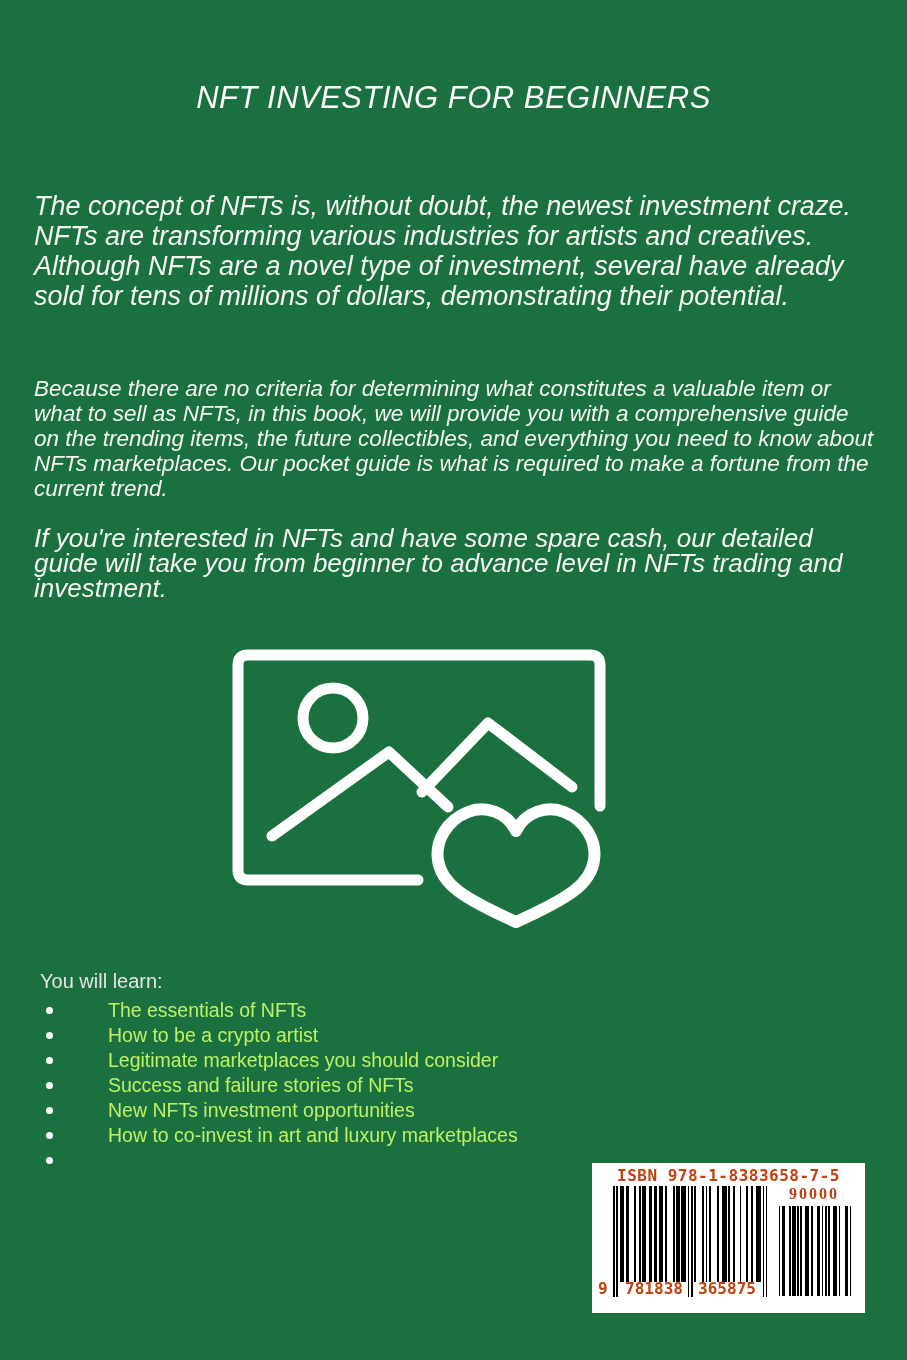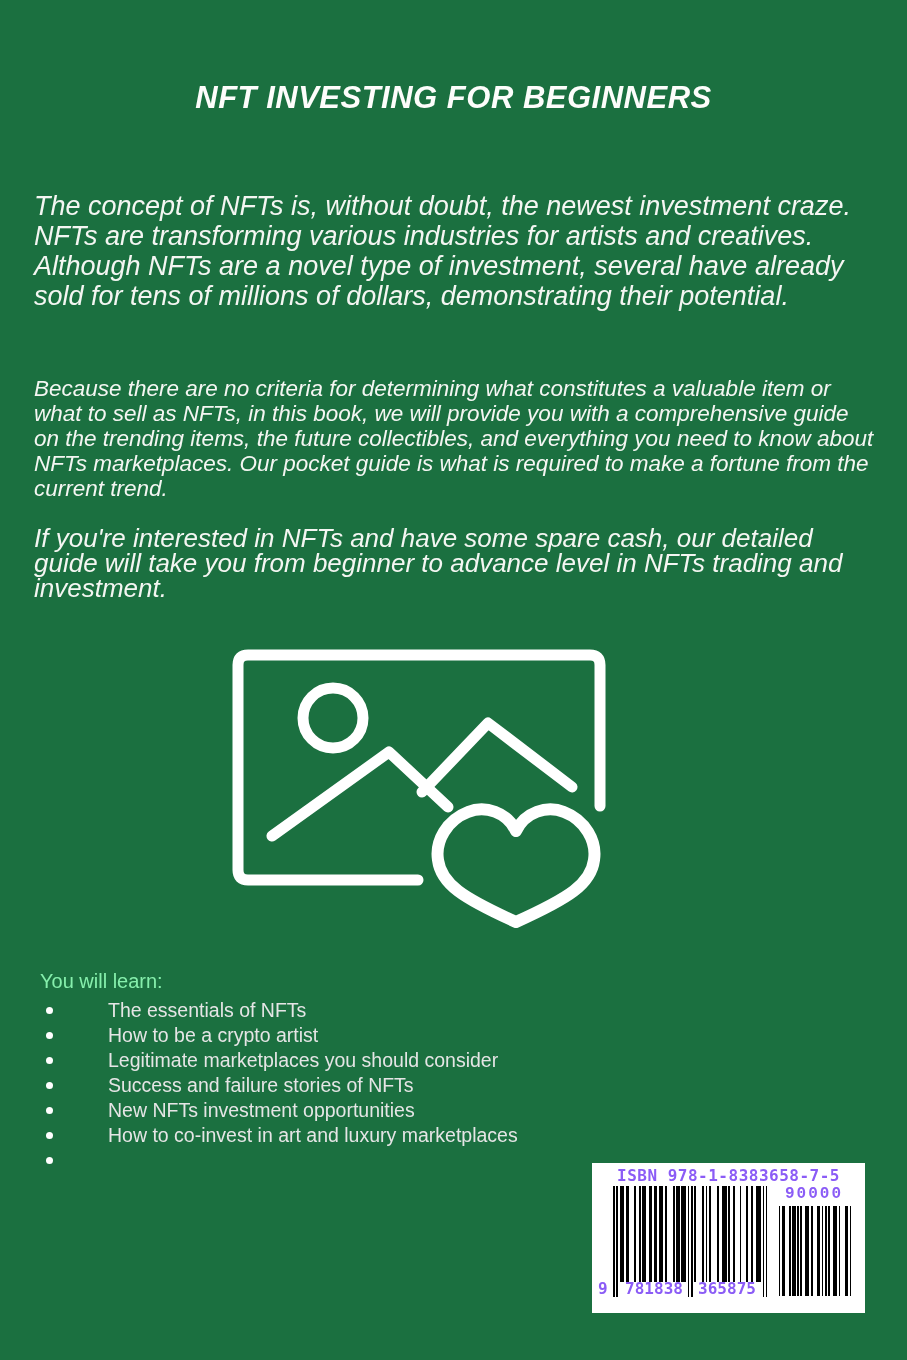--- a/index.html
+++ b/index.html
@@ -7,54 +7,54 @@
     position: relative;
     width: 907px; height: 1360px;
     background: #1b7040;
     font-family: "Liberation Sans", sans-serif;
     color: #ffffff;
     overflow: hidden;
   }
   .title {
     position: absolute; left: 0; top: 80px; width: 100%;
     margin: 0; text-align: center;
-    font-size: 31px; font-weight: bold; font-style: italic;
+    font-size: 31px; font-weight: normal; font-style: italic;
     letter-spacing: 0.5px; color: #fdfdfb;
   }
   .para {
     position: absolute; left: 34px; width: 842px; margin: 0;
     font-style: italic; color: #f4f6f2;
   }
   .para.lead { top: 191px; font-size: 27px; line-height: 30px; }
   .para.mid  { top: 376px; font-size: 22.5px; line-height: 25px; }
   .para.last { top: 526px; font-size: 26px; line-height: 25px; }
   .art {
     position: absolute; left: 228px; top: 645px;
     width: 380px; height: 300px;
   }
   .learn {
     position: absolute; left: 40px; top: 969px; width: 620px;
   }
   .learn-heading {
-    margin: 0; font-size: 20px; line-height: 25px; color: #86efac;
+    margin: 0; font-size: 20px; line-height: 25px; color: #e5e5e5;
   }
   .learn-list { list-style: none; margin: 4px 0 0 0; padding: 0; }
   .learn-item {
     position: relative; padding-left: 68px;
-    font-size: 19.5px; line-height: 25px; color: #e5e5e5;
+    font-size: 19.5px; line-height: 25px; color: #bef264;
   }
   .bullet-dot {
     position: absolute; left: 6px; top: 9px;
     width: 7px; height: 7px; border-radius: 50%;
     background: #fff;
   }
   .barcode-box {
     position: absolute; left: 592px; top: 1163px;
     width: 273px; height: 150px;
-    background: #ffffff; color: #8b5cf6;
+    background: #ffffff; color: #c2410c;
   }
   .isbn-line {
     position: absolute; left: 0; top: 3px; width: 100%;
     text-align: center;
     font-family: "DejaVu Sans Mono", monospace;
     font-size: 16px; font-weight: bold; letter-spacing: 0.5px;
     white-space: nowrap;
   }
   .main-bars {
     position: absolute; left: 21px; top: 23px;
@@ -69,21 +69,21 @@
     font-family: "DejaVu Sans Mono", monospace;
     font-size: 16px; font-weight: bold;
   }
   .ean-digit.lead9 { left: 6px; }
   .ean-digit.grp1  { left: 30px;  width: 64px; text-align: center; }
   .ean-digit.grp2  { left: 103px; width: 64px; text-align: center; }
   .supp {
     position: absolute; left: 185px; top: 21px; width: 74px;
   }
   .supp-num {
-    font-family: Liberation Mono, monospace;
+    font-family: Liberation Serif, serif;
     font-size: 16px; font-weight: bold; letter-spacing: 2px;
     text-align: center; line-height: 20px;
   }
   .supp-bars {
     margin-top: 2px; height: 90px;
     display: flex;
   }
   .supp-bars .mod { flex: 1 1 auto; height: 100%; }
   .supp-bars .mod.on { background: #000; }
 </style>

